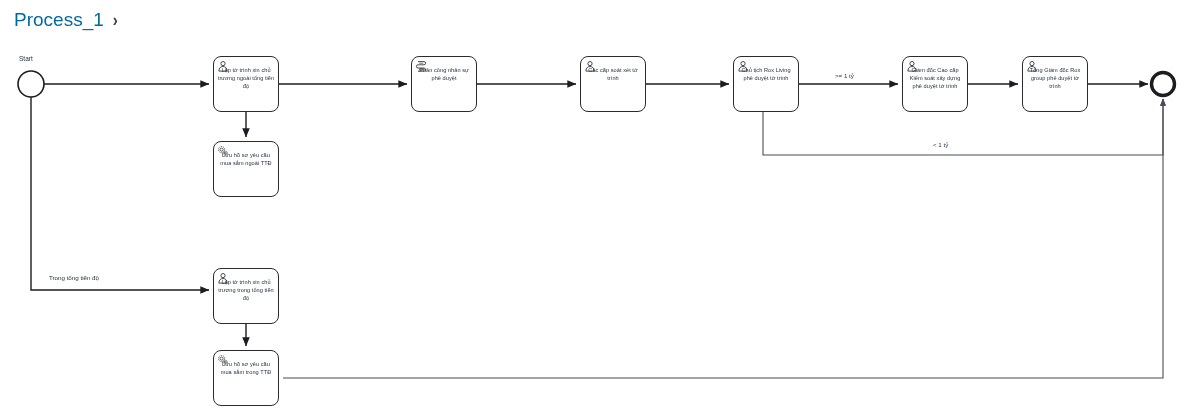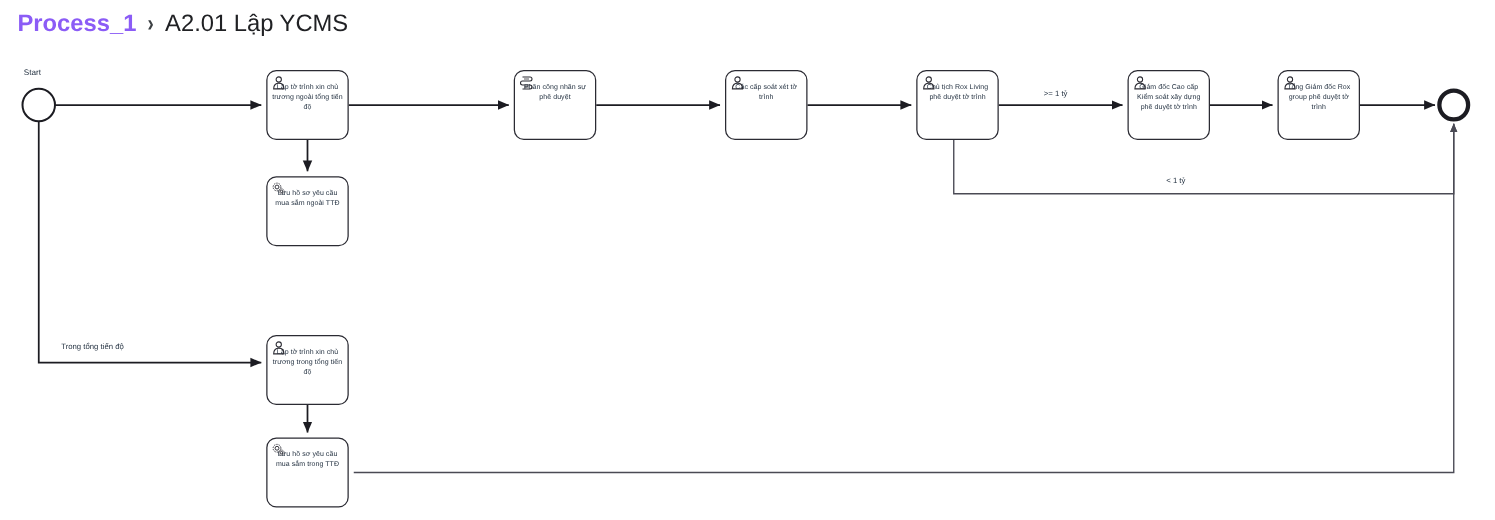--- a/index.html
+++ b/index.html
@@ -23,23 +23,22 @@
     left: 14px; top: 8px;
     display: flex;
     align-items: center;
     gap: 9px;
     font-size: 19px;
     line-height: 24px;
     white-space: nowrap;
     z-index: 30;
   }
   .crumb-link {
-    color: #8b5cf6;
+    color: #0369a1;
     cursor: pointer;
-    font-weight: bold;
   }
   .crumb-sep {
     color: #3c4043;
     font-size: 15px;
     font-weight: bold;
     transform: scaleY(1.25);
   }
   .crumb-current {
     color: #202124;
   }
@@ -111,21 +110,20 @@
   }
 </style>
 </head>
 <body>
 
 <div id="canvas">
 
   <div class="breadcrumb">
     <span class="crumb-link">Process_1</span>
     <span class="crumb-sep">›</span>
-    <span class="crumb-current">A2.01 Lập YCMS</span>
   </div>
 
   <svg class="diagram" viewBox="0 0 1196 416">
     <defs>
       <marker id="arw" markerWidth="7" markerHeight="7" refX="6.2" refY="3" orient="auto" markerUnits="strokeWidth">
         <path d="M0,0.3 L6.4,3 L0,5.7 z" fill="#1c1c22"></path>
       </marker>
       <marker id="arw2" markerWidth="7" markerHeight="7" refX="6.2" refY="3" orient="auto" markerUnits="strokeWidth">
         <path d="M0,0.3 L6.4,3 L0,5.7 z" fill="#4a4a54"></path>
       </marker>

